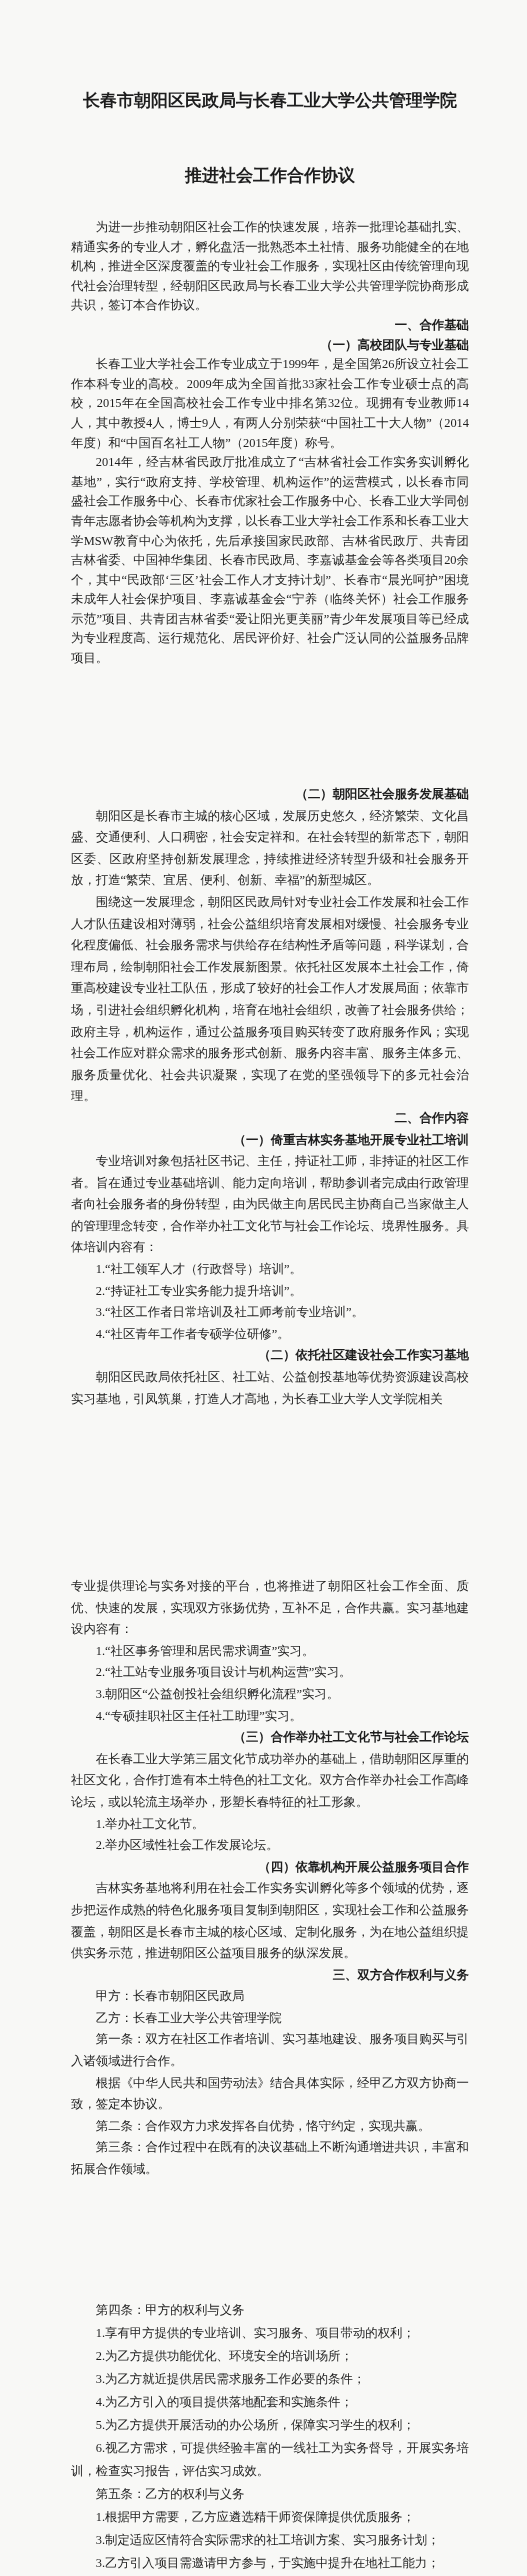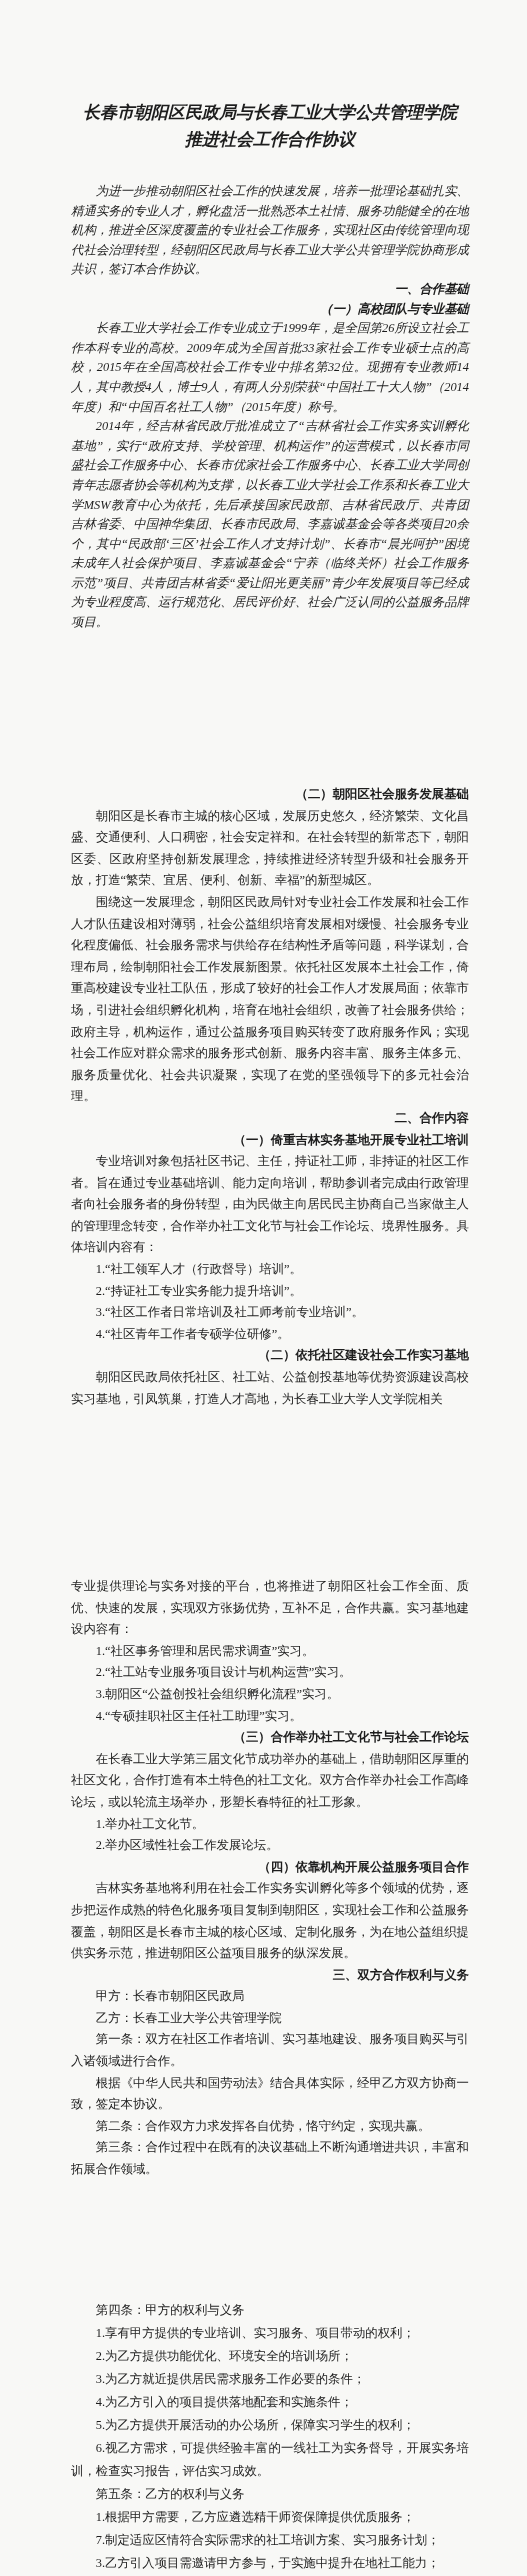--- a/index.html
+++ b/index.html
@@ -23,36 +23,36 @@
   .page-2,.page-3{line-height:21.6px;}
   .page-4{line-height:23px;}
   .title{
     font-family:"Liberation Sans", sans-serif;
     font-weight:bold;
     font-size:17px;
     line-height:27px;
     text-align:center;
     text-indent:0;
   }
-  .title-last{margin-bottom:29px;}
+  .title-last{margin-bottom:29px;margin-top:48px;}
   .h1,.h2{
     font-family:"Liberation Sans", sans-serif;
     font-weight:bold;
     text-indent:2em;
     text-align:right;
   }
   .para,.item{text-indent:2em;}
   .para-cont{text-indent:0;}
 </style>
 </head>
 <body>
 
 <div class="canvas">
 
-  <div class="page page-1" style="top:99px;font-style:italic;">
+  <div class="page page-1" style="top:87px;">
       <div class="title">长春市朝阳区民政局与长春工业大学公共管理学院</div>
       <div class="title title-last">推进社会工作合作协议</div>
       <div class="para">为进一步推动朝阳区社会工作的快速发展，培养一批理论基础扎实、精通实务的专业人才，孵化盘活一批熟悉本土社情、服务功能健全的在地机构，推进全区深度覆盖的专业社会工作服务，实现社区由传统管理向现代社会治理转型，经朝阳区民政局与长春工业大学公共管理学院协商形成共识，签订本合作协议。</div>
       <div class="h1">一、合作基础</div>
       <div class="h2">（一）高校团队与专业基础</div>
       <div class="para">长春工业大学社会工作专业成立于1999年，是全国第26所设立社会工作本科专业的高校。2009年成为全国首批33家社会工作专业硕士点的高校，2015年在全国高校社会工作专业中排名第32位。现拥有专业教师14人，其中教授4人，博士9人，有两人分别荣获“中国社工十大人物”（2014年度）和“中国百名社工人物”（2015年度）称号。</div>
       <div class="para">2014年，经吉林省民政厅批准成立了“吉林省社会工作实务实训孵化基地”，实行“政府支持、学校管理、机构运作”的运营模式，以长春市同盛社会工作服务中心、长春市优家社会工作服务中心、长春工业大学同创青年志愿者协会等机构为支撑，以长春工业大学社会工作系和长春工业大学MSW教育中心为依托，先后承接国家民政部、吉林省民政厅、共青团吉林省委、中国神华集团、长春市民政局、李嘉诚基金会等各类项目20余个，其中“民政部‘三区’社会工作人才支持计划”、长春市“晨光呵护”困境未成年人社会保护项目、李嘉诚基金会“宁养（临终关怀）社会工作服务示范”项目、共青团吉林省委“爱让阳光更美丽”青少年发展项目等已经成为专业程度高、运行规范化、居民评价好、社会广泛认同的公益服务品牌项目。</div>
     </div>
   <div class="page page-2" style="top:784px;">
       <div class="h2">（二）朝阳区社会服务发展基础</div>
@@ -91,19 +91,19 @@
   <div class="page page-4" style="top:2299px;">
       <div class="para">第四条：甲方的权利与义务</div>
       <div class="item">1.享有甲方提供的专业培训、实习服务、项目带动的权利；</div>
       <div class="item">2.为乙方提供功能优化、环境安全的培训场所；</div>
       <div class="item">3.为乙方就近提供居民需求服务工作必要的条件；</div>
       <div class="item">4.为乙方引入的项目提供落地配套和实施条件；</div>
       <div class="item">5.为乙方提供开展活动的办公场所，保障实习学生的权利；</div>
       <div class="item">6.视乙方需求，可提供经验丰富的一线社工为实务督导，开展实务培训，检查实习报告，评估实习成效。</div>
       <div class="para">第五条：乙方的权利与义务</div>
       <div class="item">1.根据甲方需要，乙方应遴选精干师资保障提供优质服务；</div>
-      <div class="item">7.制定适应区情符合实际需求的社工培训方案、实习服务计划；</div>
+      <div class="item">3.制定适应区情符合实际需求的社工培训方案、实习服务计划；</div>
       <div class="item">3.乙方引入项目需邀请甲方参与，于实施中提升在地社工能力；</div>
       <div class="item">4.当甲方提供环境不适于开展培训、实习、工作时，乙方有权要求甲方更换时间和地点；</div>
     </div>
 
 </div>
 
 
 </body></html>

